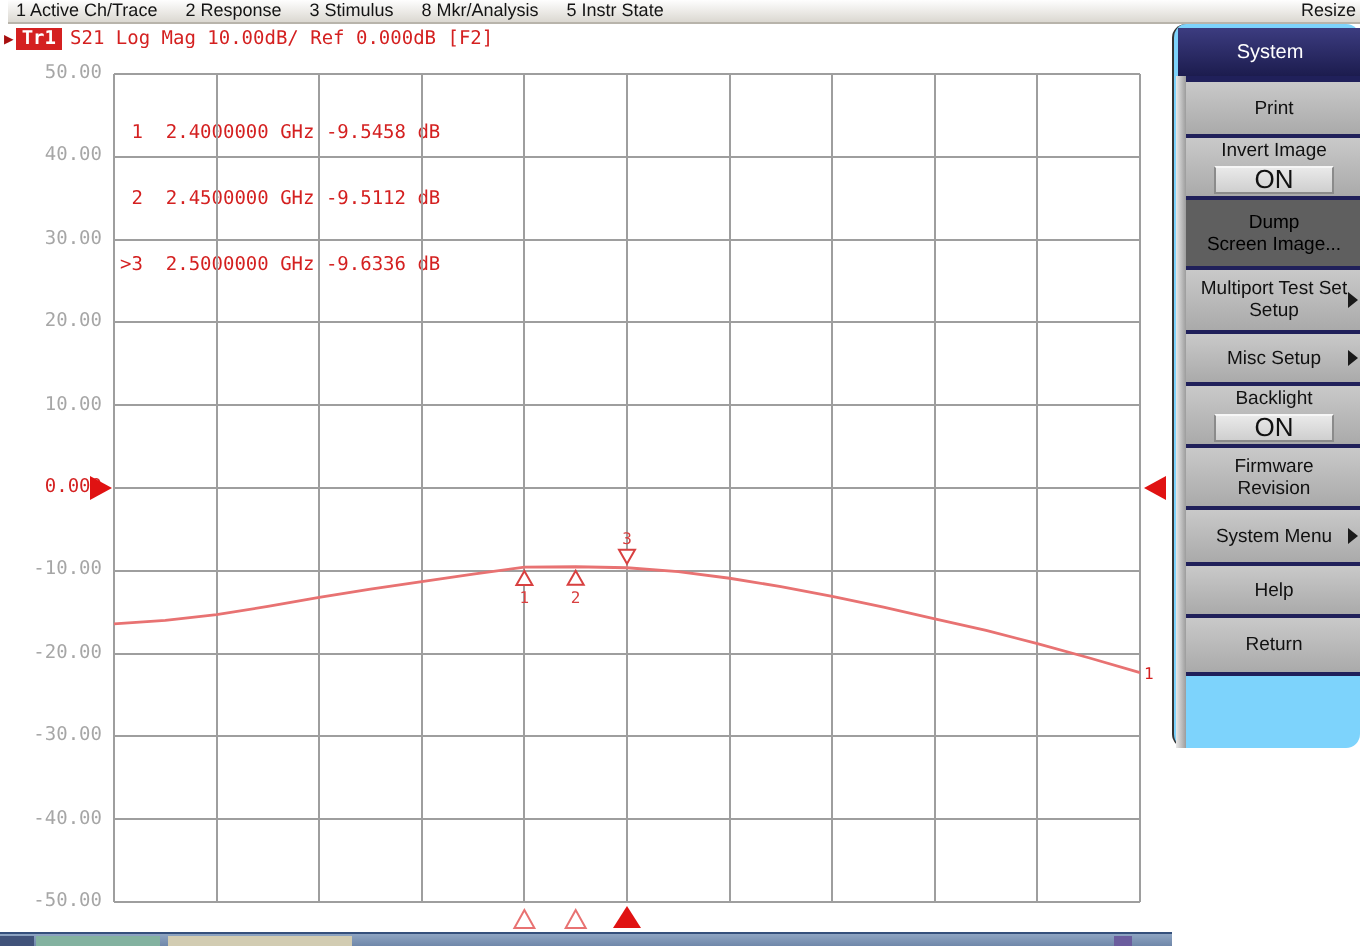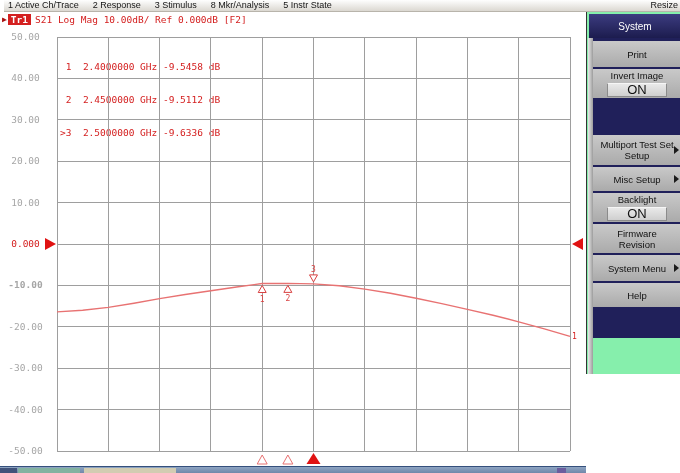--- a/index.html
+++ b/index.html
@@ -17,28 +17,28 @@
 
   
   .main{position:absolute;left:0;top:12px;width:586px;height:454px;background:#fff;}
   .traceline{position:absolute;left:2px;top:1px;height:13px;display:flex;align-items:center;
              font-family:"DejaVu Sans Mono",monospace;font-size:9.5px;color:#d42020;white-space:pre;}
   .tr-pointer{color:#a80f0f;font-size:8px;margin-right:1px;}
   .tr-badge{background:#d42020;color:#fff;padding:0 3px;margin-right:4px;font-weight:bold;}
   .mkreadout{position:absolute;left:60px;top:27px;
              font-family:"DejaVu Sans Mono",monospace;font-size:9.5px;line-height:11px;
              color:#d42020;white-space:pre;}
-  .ylab{position:absolute;left:0;width:51px;height:12px;text-align:center;
+  .ylab{position:absolute;left:0;width:51px;height:12px;text-align:right;
         font-family:"DejaVu Sans Mono",monospace;font-size:9.5px;color:#a6a6a6;}
   .ylab.ref{color:#d42020;}
   svg#plot{position:absolute;left:0;top:0;}
 
   
   .sidebar{position:absolute;left:586px;top:12px;width:94px;height:362px;
-           background:#86efac;border-left:1px solid #333;box-sizing:border-box;}
+           background:#7dd3fc;border-left:1px solid #333;box-sizing:border-box;border-radius:7px;}
   .scrollstrip{position:absolute;left:1px;top:26px;bottom:0;width:5px;
                background:linear-gradient(90deg,#e8e8e8,#9c9c9c);}
   .navypanel{position:absolute;left:6px;top:26px;width:88px;height:300px;background:#20205a;}
   .sbtn{position:absolute;left:6px;width:88px;background:linear-gradient(#c9c9c9,#aaaaaa);
         color:#111;font-size:9.5px;text-align:center;
         display:flex;flex-direction:column;align-items:center;justify-content:center;
         line-height:11px;cursor:default;box-sizing:border-box;}
   .sbtn.title{left:2px;width:92px;background:linear-gradient(#3c3c80,#1c1c4e);
               color:#fff;font-size:10px;}
   .sbtn.sel{background:#5f5f5f;color:#000;}
@@ -80,21 +80,21 @@
       <div class="mkrow">&gt;3  2.5000000 GHz -9.6336 dB</div>
     </div>
 
     <div id="yaxis">
         <div class="ylab" style="top: 19px;">50.00</div>
         <div class="ylab" style="top: 60.4px;">40.00</div>
         <div class="ylab" style="top: 101.8px;">30.00</div>
         <div class="ylab" style="top: 143.2px;">20.00</div>
         <div class="ylab" style="top: 184.6px;">10.00</div>
         <div class="ylab ref" style="top: 226px;">0.000</div>
-        <div class="ylab" style="top: 267.4px; font-weight: bold;">-10.00</div>
+        <div class="ylab" style="top: 267.4px;">-10.00</div>
         <div class="ylab" style="top: 308.8px;">-20.00</div>
         <div class="ylab" style="top: 350.2px;">-30.00</div>
         <div class="ylab" style="top: 391.6px;">-40.00</div>
         <div class="ylab" style="top: 433px;">-50.00</div>
       </div>
     <svg id="plot" width="586" height="454">
         <line x1="57" y1="25" x2="57" y2="439" stroke="#9e9e9e" stroke-width="1" shape-rendering="crispEdges"></line>
         <line x1="57" y1="25" x2="570" y2="25" stroke="#9e9e9e" stroke-width="1" shape-rendering="crispEdges"></line>
         <line x1="108.3" y1="25" x2="108.3" y2="439" stroke="#9e9e9e" stroke-width="1" shape-rendering="crispEdges"></line>
         <line x1="57" y1="66.4" x2="570" y2="66.4" stroke="#9e9e9e" stroke-width="1" shape-rendering="crispEdges"></line>
@@ -142,20 +142,24 @@
 
     <div class="sbtn" style="top:29px;height:26px;">
       <span>Print</span>
     </div>
 
     <div class="sbtn" style="top:57px;height:29px;">
       <span>Invert Image</span>
       <span class="onbox">ON</span>
     </div>
 
+    <div class="sbtn sel" style="top:88px;height:33px;">
+      <span>Dump</span>
+      <span>Screen Image...</span>
+    </div>
 
     <div class="sbtn" style="top:123px;height:30px;">
       <span>Multiport Test Set</span>
       <span>Setup</span>
       <span class="arrow"></span>
     </div>
 
     <div class="sbtn" style="top:155px;height:24px;">
       <span>Misc Setup</span>
       <span class="arrow"></span>
@@ -173,20 +177,23 @@
 
     <div class="sbtn" style="top:243px;height:26px;">
       <span>System Menu</span>
       <span class="arrow"></span>
     </div>
 
     <div class="sbtn" style="top:271px;height:24px;">
       <span>Help</span>
     </div>
 
+    <div class="sbtn" style="top:297px;height:27px;">
+      <span>Return</span>
+    </div>
   </div>
 
   <div class="taskbar">
       <div class="tbseg" style="left: 0px; width: 17px; background: rgb(65, 83, 122);"></div>
       <div class="tbseg" style="left: 18px; width: 62px; background: rgb(131, 178, 160);"></div>
       <div class="tbseg" style="left: 84px; width: 92px; background: rgb(210, 204, 178);"></div>
       <div class="tbseg" style="left: 557px; width: 9px; background: rgb(107, 93, 158);"></div>
     </div>
 </div>
 

